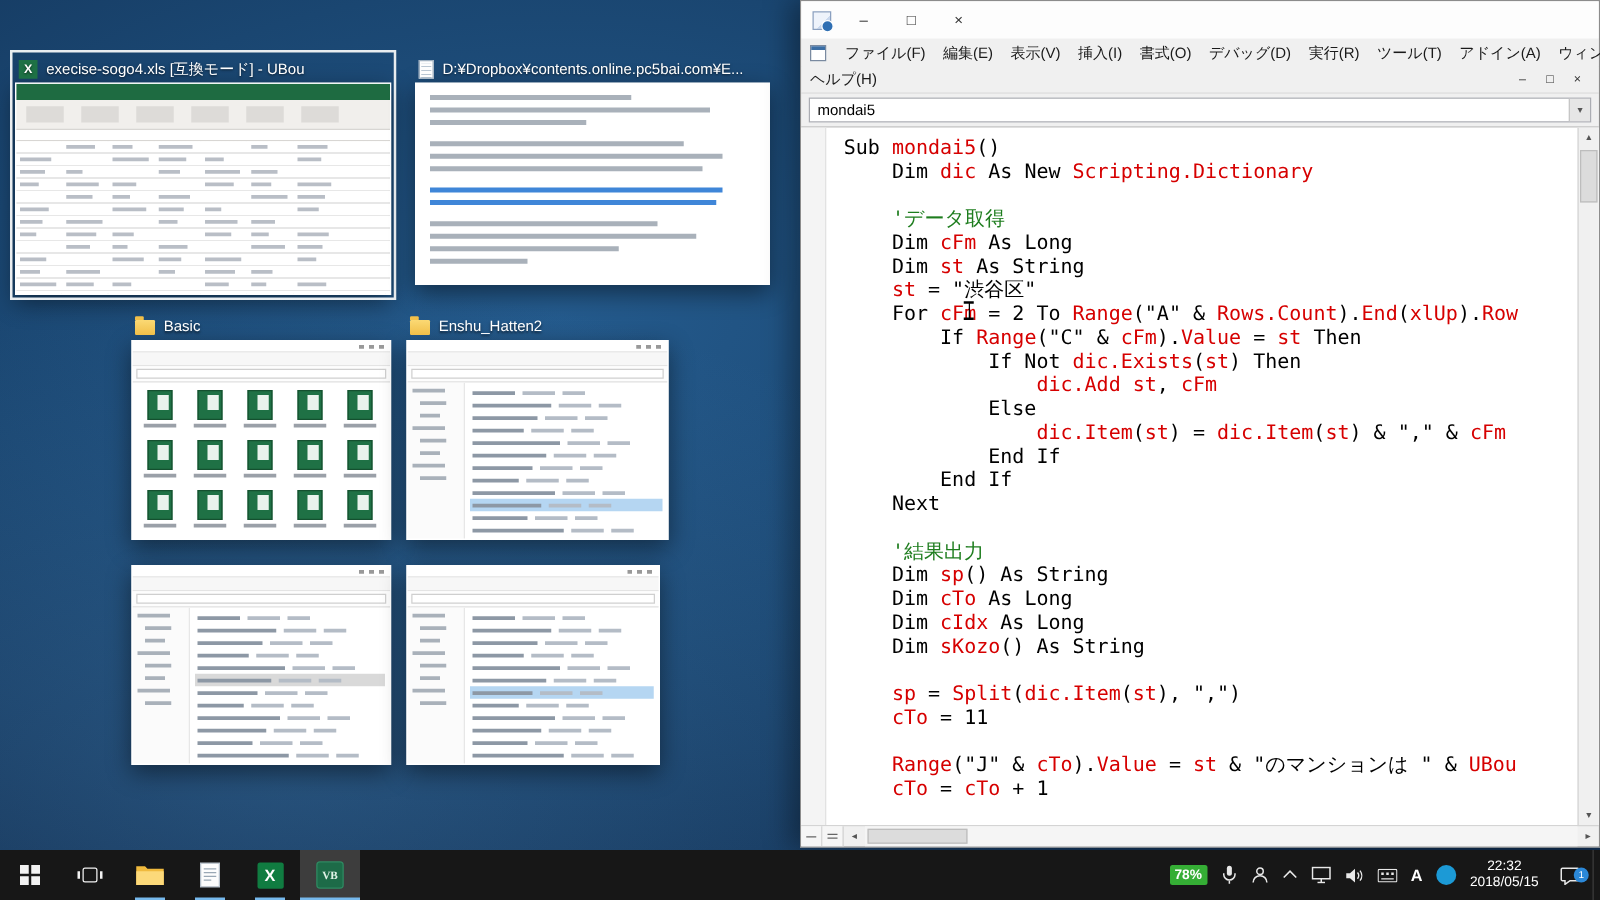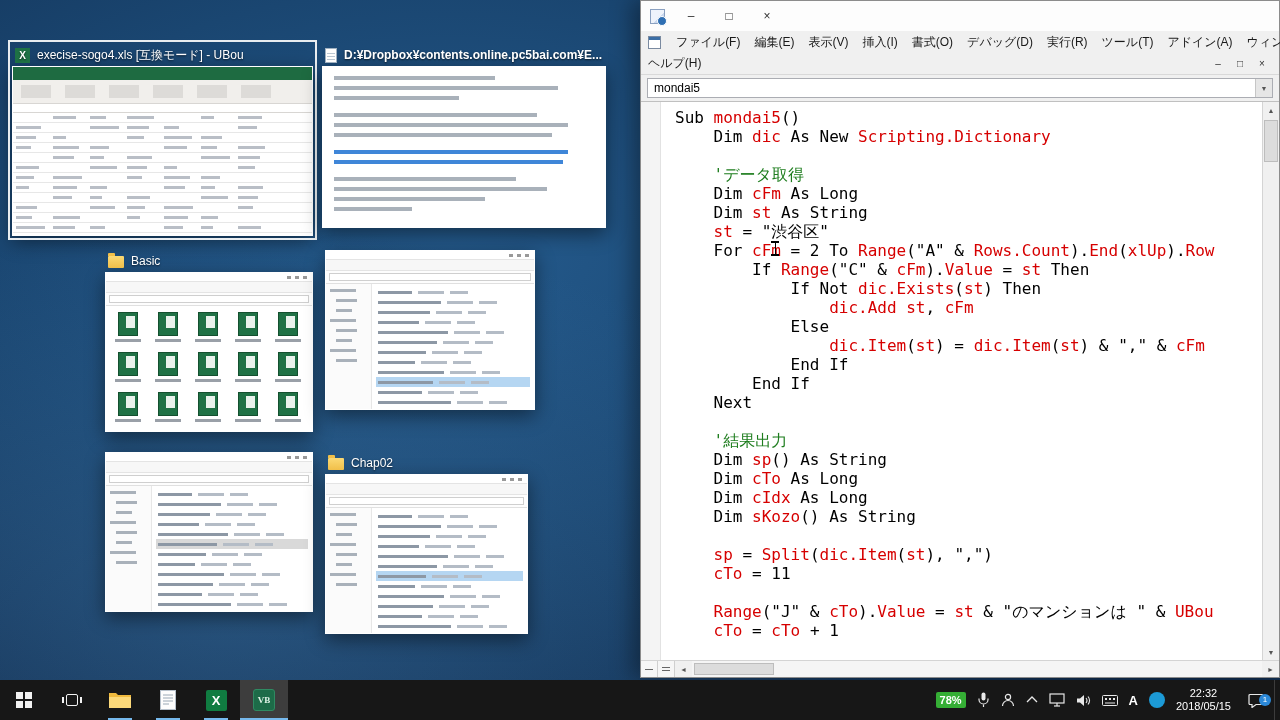--- a/index.html
+++ b/index.html
@@ -196,21 +196,21 @@
           <div style="position: absolute; left: 188px; top: 103px; width: 17px; height: 3px; background: rgb(185, 190, 198);"></div>
           <div style="position: absolute; left: 3px; top: 113px; width: 29px; height: 3px; background: rgb(185, 190, 198);"></div>
           <div style="position: absolute; left: 40px; top: 113px; width: 22px; height: 3px; background: rgb(185, 190, 198);"></div>
           <div style="position: absolute; left: 77px; top: 113px; width: 15px; height: 3px; background: rgb(185, 190, 198);"></div>
           <div style="position: absolute; left: 151px; top: 113px; width: 19px; height: 3px; background: rgb(185, 190, 198);"></div>
           <div style="position: absolute; left: 188px; top: 113px; width: 12px; height: 3px; background: rgb(185, 190, 198);"></div>
           <div style="position: absolute; left: 225px; top: 113px; width: 23px; height: 3px; background: rgb(185, 190, 198);"></div>
         </div>
       </div>
     </div>
-    <div class="card" style="left: 322px; top: 44px; width: 284px; font-weight: bold;">
+    <div class="card" style="left: 332px; top: 44px; width: 284px;">
       <div class="card-label">
         <div class="ic-doc"></div>
         <div>D:¥Dropbox¥contents.online.pc5bai.com¥E...</div>
       </div>
       <div class="card-shot" style="height: 162px; padding: 9px 11px;">
         <div style="height: 4px; margin-bottom: 6px; flex: 0 0 auto; width: 62%; background: rgb(169, 177, 186);"></div>
         <div style="height: 4px; margin-bottom: 6px; flex: 0 0 auto; width: 86%; background: rgb(169, 177, 186);"></div>
         <div style="height: 4px; margin-bottom: 6px; flex: 0 0 auto; width: 48%; background: rgb(169, 177, 186);"></div>
         <div style="height: 7px; flex: 0 0 auto;"></div>
         <div style="height: 4px; margin-bottom: 6px; flex: 0 0 auto; width: 78%; background: rgb(169, 177, 186);"></div>
@@ -327,20 +327,24 @@
           <div style="width: 40px; height: 40px; display: flex; flex-direction: column; align-items: center;">
             <div style="width: 20px; height: 24px; background: rgb(31, 113, 69); border: 1px solid rgb(20, 80, 47); position: relative;">
               <div style="position: absolute; right: 2px; top: 3px; width: 9px; height: 12px; background: rgb(233, 242, 236);"></div>
             </div>
             <div style="width: 26px; height: 3px; margin-top: 3px; background: rgb(154, 160, 168);"></div>
           </div>
         </div>
       </div>
     </div>
     <div class="card" style="left: 325px; top: 250px; width: 210px;">
+      <div class="card-label">
+        <div class="ic-folder"></div>
+        <div>Enshu_Hatten2</div>
+      </div>
       <div class="card-shot" style="height: 160px;">
         <div style="height: 9px; background: rgb(255, 255, 255); border-bottom: 1px solid rgb(228, 228, 228); position: relative; flex: 0 0 auto;">
           <div style="position: absolute; right: 3px; top: 3px; width: 22px; height: 3px; background: repeating-linear-gradient(90deg, rgb(153, 153, 153) 0px, rgb(153, 153, 153) 4px, transparent 4px, transparent 8px);"></div>
         </div>
         <div style="height: 11px; background: rgb(247, 247, 247); border-bottom: 1px solid rgb(228, 228, 228); flex: 0 0 auto;"></div>
         <div style="height: 13px; background: rgb(253, 253, 253); border-bottom: 1px solid rgb(224, 224, 224); padding: 2px 3px; flex: 0 0 auto;">
           <div style="height: 8px; border: 1px solid rgb(207, 207, 207); background: rgb(255, 255, 255);"></div>
         </div>
         <div style="flex: 1 1 0%; display: flex; overflow: hidden;">
           <div style="width: 46px; border-right: 1px solid rgb(231, 231, 231); background: rgb(251, 251, 251); padding: 5px 4px; flex: 0 0 auto;">
@@ -497,24 +501,20 @@
             <div style="height: 10px; display: flex; align-items: center; gap: 6px; padding: 0px 2px;">
               <div style="height: 3px; width: 73px; background: rgb(141, 152, 165); flex: 0 0 auto;"></div>
               <div style="height: 3px; width: 26px; background: rgb(180, 188, 198); flex: 0 0 auto;"></div>
               <div style="height: 3px; width: 18px; background: rgb(180, 188, 198); flex: 0 0 auto;"></div>
             </div>
           </div>
         </div>
       </div>
     </div>
     <div class="card" style="left: 325px; top: 452px; width: 203px;">
-      <div class="card-label">
-        <div class="ic-folder"></div>
-        <div>Chap02</div>
-      </div>
       <div class="card-shot" style="height: 160px;">
         <div style="height: 9px; background: rgb(255, 255, 255); border-bottom: 1px solid rgb(228, 228, 228); position: relative; flex: 0 0 auto;">
           <div style="position: absolute; right: 3px; top: 3px; width: 22px; height: 3px; background: repeating-linear-gradient(90deg, rgb(153, 153, 153) 0px, rgb(153, 153, 153) 4px, transparent 4px, transparent 8px);"></div>
         </div>
         <div style="height: 11px; background: rgb(247, 247, 247); border-bottom: 1px solid rgb(228, 228, 228); flex: 0 0 auto;"></div>
         <div style="height: 13px; background: rgb(253, 253, 253); border-bottom: 1px solid rgb(224, 224, 224); padding: 2px 3px; flex: 0 0 auto;">
           <div style="height: 8px; border: 1px solid rgb(207, 207, 207); background: rgb(255, 255, 255);"></div>
         </div>
         <div style="flex: 1 1 0%; display: flex; overflow: hidden;">
           <div style="width: 46px; border-right: 1px solid rgb(231, 231, 231); background: rgb(251, 251, 251); padding: 5px 4px; flex: 0 0 auto;">

